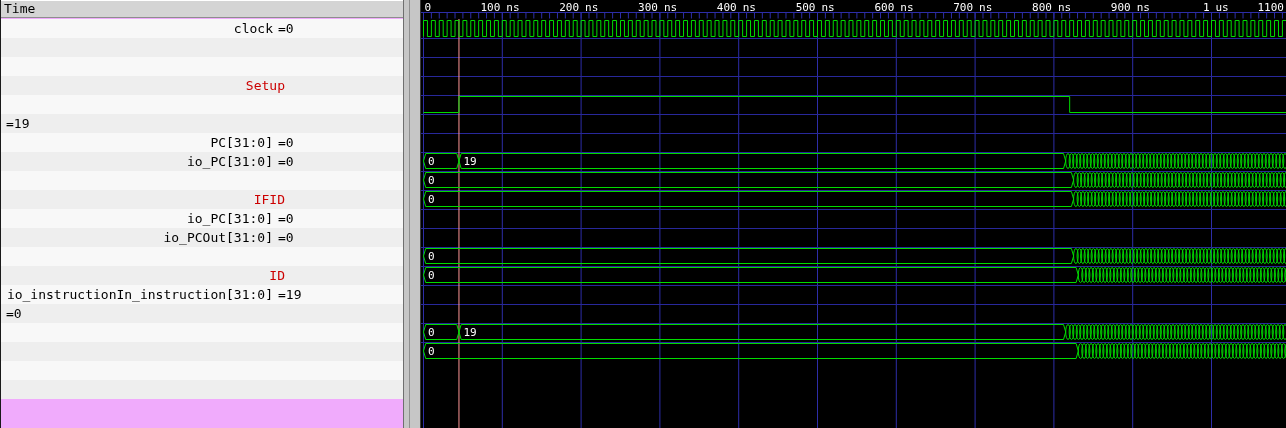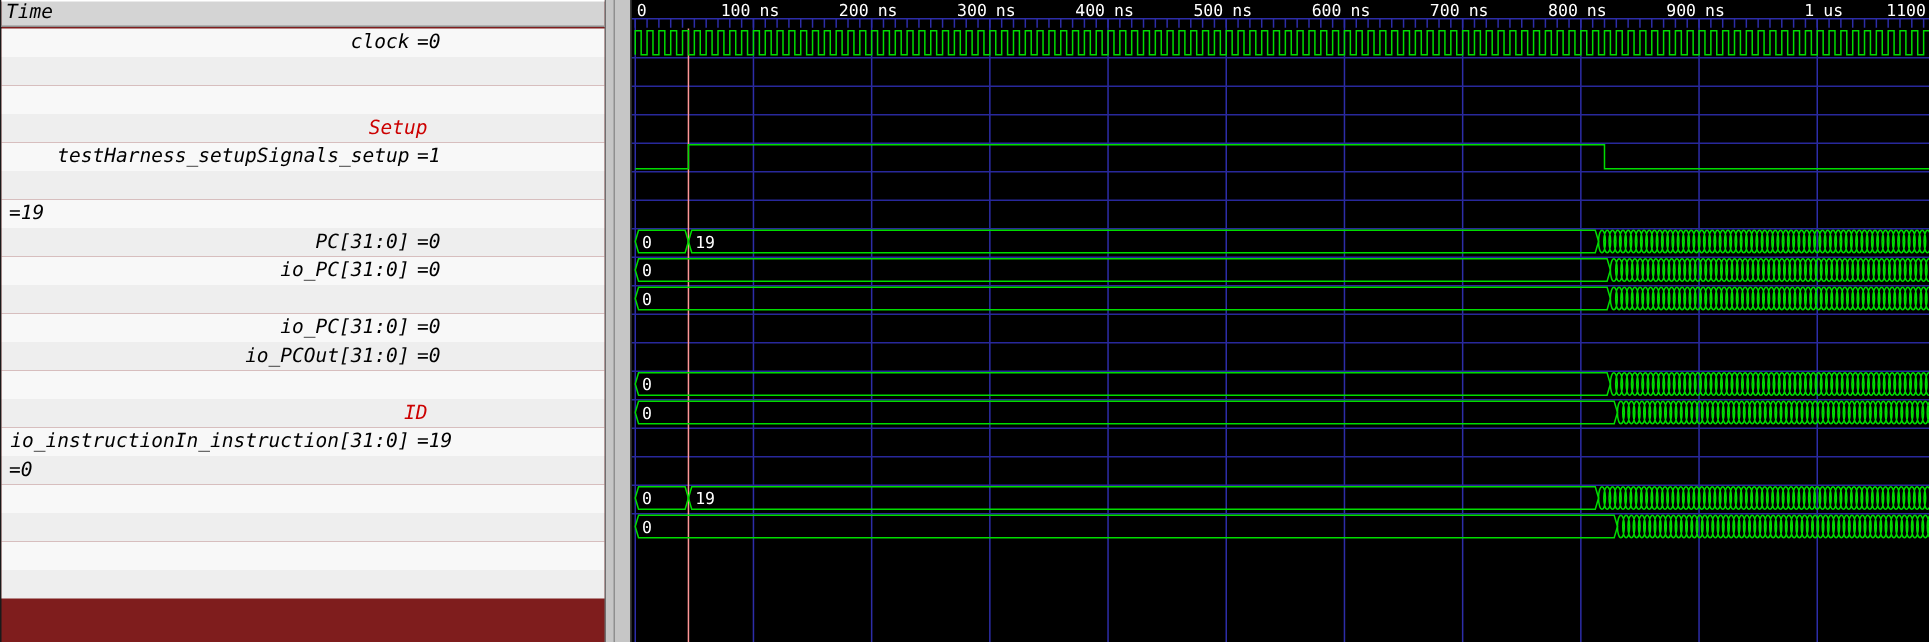--- a/index.html
+++ b/index.html
@@ -1,22 +1,22 @@
 <!DOCTYPE html>
 <html><head>
 <meta charset="utf-8">
 <style>
   html,body{margin:0;padding:0;background:#000;}
   #app{position:relative;width:1286px;height:428px;overflow:hidden;
        font-family:"DejaVu Sans Mono","Liberation Mono",monospace;}
 
   
   #names-panel{position:absolute;left:0;top:0;width:404px;height:428px;
-sizing:border-box;background:#7f1d1d;
-               border-left:1px solid #1a1a1a;border-right:1px solid #6f6f6f;box-sizing:border-box;font-style:italic;}
+sizing:border-box;background:#f0abfc;
+               border-left:1px solid #1a1a1a;border-right:1px solid #6f6f6f;box-sizing:border-box;}
   #names-header{height:18px;background:#d4d4d4;border-top:1px solid #ffffff;
                 border-bottom:1px solid #8e8e8e;font-size:13px;line-height:16px;
                 color:#000;padding-left:3px;box-sizing:border-box;}
   #rows{position:absolute;top:19px;left:0;right:0;}
   .row{height:19px;display:flex;align-items:center;font-size:13px;white-space:pre;color:#000;}
   .row:nth-child(odd){background:#f8f8f8;}
   .row:nth-child(even){background:#eeeeee;}
   .sig-name{flex:0 0 272px;text-align:right;overflow:visible;}
   .sig-val{margin-left:5px;}
   .grp-label{flex:0 0 272px;text-align:right;color:#cc0000;margin-left:12px;}
@@ -37,26 +37,26 @@
 
   <div id="names-panel">
     <div id="names-header">
       <span>Time</span>
     </div>
     <div id="rows">
         <div class="row"><span class="sig-name">clock</span><span class="sig-val">=0</span></div>
         <div class="row"></div>
         <div class="row"></div>
         <div class="row"><span class="grp-label">Setup</span></div>
-        <div class="row"><span class="sig-name">testHarness_setupSignals_setup</span><span class="sig-val">=1</span></div>
         <div class="row"></div>
         <div class="row"><span class="sig-val">=19</span></div>
         <div class="row"><span class="sig-name">PC[31:0]</span><span class="sig-val">=0</span></div>
         <div class="row"><span class="sig-name">io_PC[31:0]</span><span class="sig-val">=0</span></div>
         <div class="row"></div>
+        <div class="row"><span class="grp-label">IFID</span></div>
         <div class="row"><span class="sig-name">io_PC[31:0]</span><span class="sig-val">=0</span></div>
         <div class="row"><span class="sig-name">io_PCOut[31:0]</span><span class="sig-val">=0</span></div>
         <div class="row"></div>
         <div class="row"><span class="grp-label">ID</span></div>
         <div class="row"><span class="sig-name">io_instructionIn_instruction[31:0]</span><span class="sig-val">=19</span></div>
         <div class="row"><span class="sig-val">=0</span></div>
         <div class="row"></div>
         <div class="row"></div>
         <div class="row"></div>
         <div class="row"></div>

